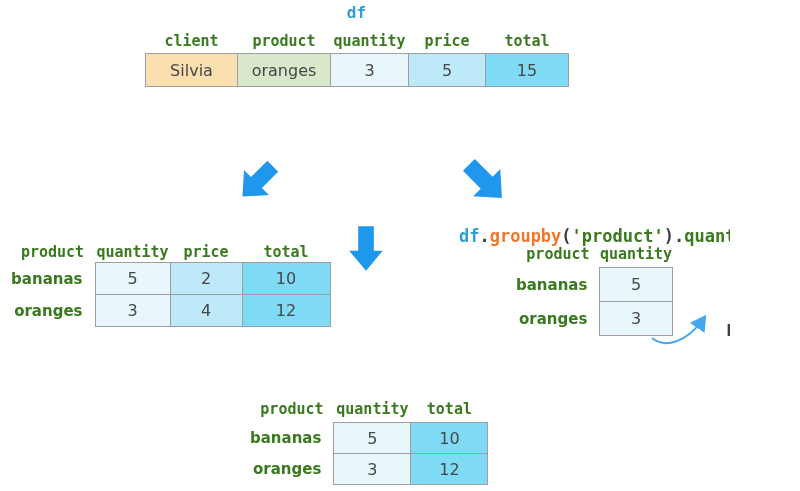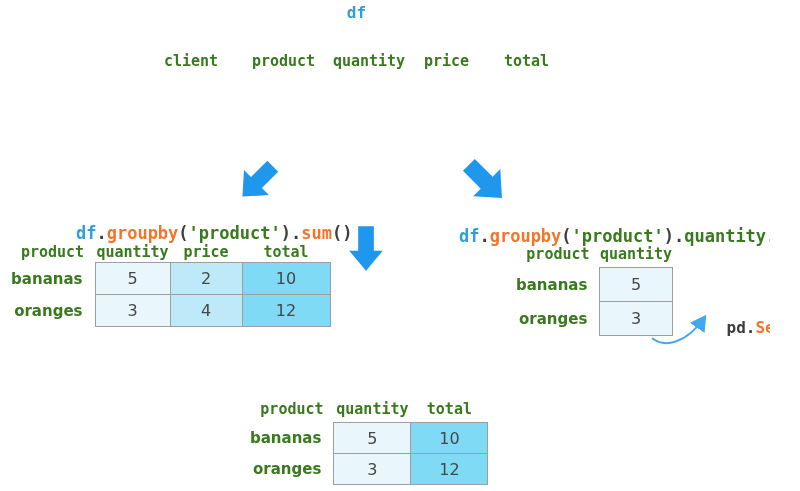--- a/index.html
+++ b/index.html
@@ -7,21 +7,21 @@
     --orange:#F2752B;
     --blue:#2F9FDC;
     --dark:#3D3D3D;
     --arrow:#1E97ED;
     --border:#9E9E9E;
     --celltext:#474747;
   }
   html,body{margin:0;padding:0;background:#fff;}
   .canvas{
     position:relative;width:730px;height:491px;background:#ffffff;
-    font-family:"DejaVu Sans", sans-serif;overflow:hidden;padding-left:40px;
+    font-family:"DejaVu Sans", sans-serif;overflow:hidden;
   }
   
   .code{
     position:absolute;
     font-family:"DejaVu Sans Mono", monospace;
     font-weight:bold;font-size:17px;line-height:21px;
     white-space:pre;color:var(--dark);
   }
   .c-b{color:var(--blue);}
   .c-o{color:var(--orange);}
@@ -42,21 +42,21 @@
   table.tbl td.lbl{
     border:none;background:transparent;text-align:right;
     font-weight:bold;font-size:15px;color:var(--green);padding-right:12px;
   }
   .bg-peach{background:#FBDFAE;}
   .bg-green{background:#D9E7CA;}
   .bg-blue1{background:#E9F6FC;}
   .bg-blue2{background:#BEE9F8;}
   .bg-blue3{background:#7FDBF5;}
 
-  .df-tbl{left:145px;top:28px;margin-top:20px;}
+  .df-tbl{left:145px;top:28px;}
   .df-tbl th{height:25px;}
   .df-tbl td{height:32px;}
 
   .sum-tbl{left:10px;top:241px;}
   .sum-tbl th{height:21px;}
   .sum-tbl td{height:31px;}
 
   .qty-tbl{left:516px;top:241px;}
   .qty-tbl th{height:26px;}
   .qty-tbl td{height:33px;}
@@ -90,38 +90,42 @@
     <thead>
       <tr>
         <th>client</th>
         <th>product</th>
         <th>quantity</th>
         <th>price</th>
         <th>total</th>
       </tr>
     </thead>
     <tbody>
+      <tr>
+        <td class="bg-peach">Silvia</td>
+        <td class="bg-green">oranges</td>
+        <td class="bg-blue1">3</td>
+        <td class="bg-blue2">5</td>
+        <td class="bg-blue3">15</td>
+      </tr>
     </tbody>
   </table>
 
   <svg class="arrow-svg" style="left:236px;top:159px;width:44px;height:44px" viewBox="0 0 40 40">
     <g transform="rotate(45 20 20)">
       <polygon points="20,40 4,22 13,22 13,1 27,1 27,22 36,22" fill="#1E97ED"></polygon>
     </g>
   </svg>
 
   <svg class="arrow-svg" style="left:461px;top:157px;width:48px;height:48px" viewBox="0 0 40 40">
     <g transform="rotate(-45 20 20)">
       <polygon points="20,40 4,22 13,22 13,1 27,1 27,22 36,22" fill="#1E97ED"></polygon>
     </g>
   </svg>
 
-  <div class="code" style="left:35px;top:202px">
-    <span class="c-b">df</span><span class="c-d">.</span><span class="c-o">groupby</span><span class="c-d">(</span><span class="c-g">'product'</span><span class="c-d">).</span><span class="c-o">sum</span><span class="c-d">()</span>
-  </div>
 
   <div class="code" style="left:418px;top:205px">
     <span class="c-b">df</span><span class="c-d">.</span><span class="c-o">groupby</span><span class="c-d">(</span><span class="c-g">'product'</span><span class="c-d">).</span><span class="c-g">quantity</span><span class="c-d">.</span><span class="c-o">sum</span>
   </div>
 
   <table class="tbl sum-tbl">
     <colgroup>
       <col style="width:85px">
         <col style="width:75px">
         <col style="width:72px">

